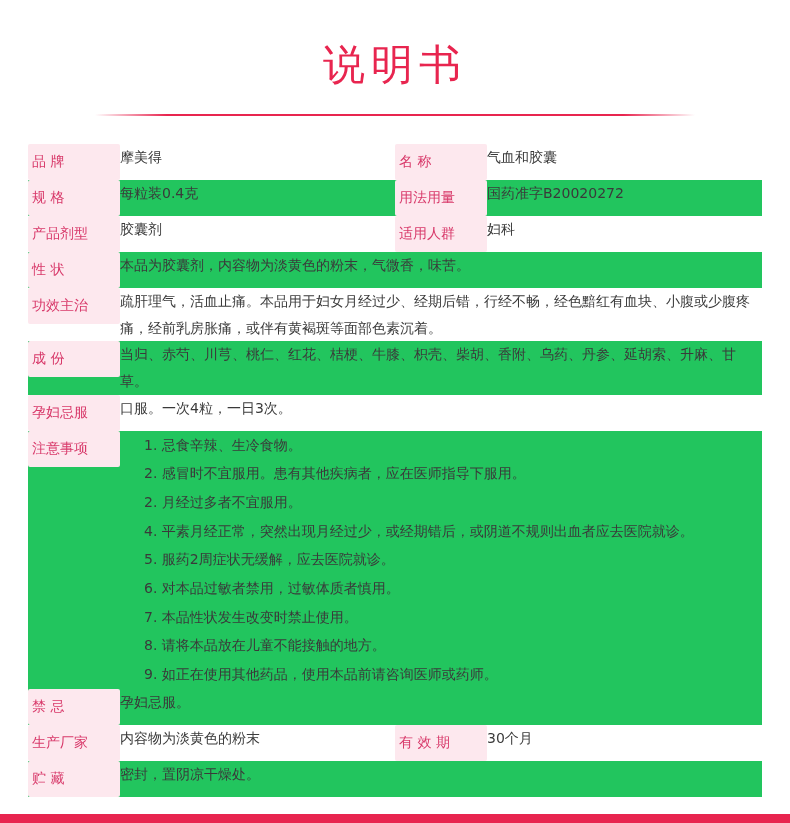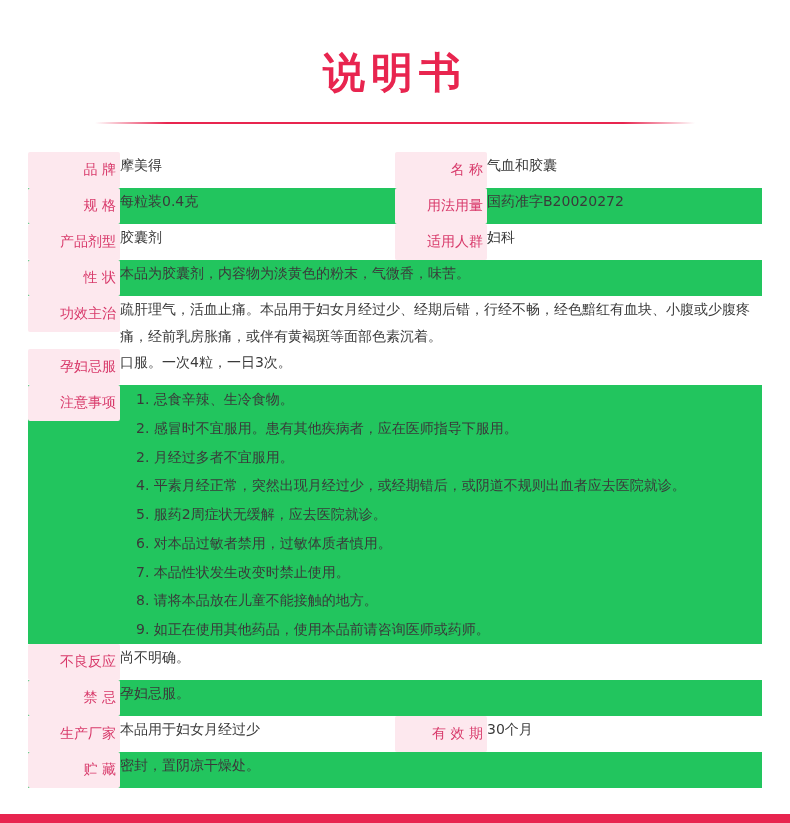--- a/index.html
+++ b/index.html
@@ -22,25 +22,25 @@
     padding: 0;
     position: relative;
   }
   .title-block {
     text-align: center;
     padding-top: 38px;
   }
   .doc-title {
     font-family: "DejaVu Serif", "Liberation Serif", serif;
     font-size: 42px;
-    font-weight: bold;
+    font-weight: normal;
     color: #e8254f;
     letter-spacing: 6px;
     line-height: 1.1;
-    margin: 12px;
+    margin: 4px;
   }
   .title-rule {
     width: 600px;
     height: 2px;
     margin: 26px auto 0 auto;
     background: linear-gradient(to right, rgba(232,37,79,0), #e8254f 12%, #e8254f 88%, rgba(232,37,79,0));
   }
   .table-wrap {
     margin: 28px 28px 0 28px;
     width: 734px;
@@ -55,21 +55,21 @@
   }
   table.spec td {
     vertical-align: top;
     padding: 0;
     border: none;
   }
   .lbl {
     background: #fde8ee;
     color: #d8396a;
     font-size: 14px;
-    text-align: right;
+    text-align: left;
     padding: 9px 4px;
     white-space: nowrap;
     border-radius: 2px;
   }
   .lbl-cell {
     width: 92px;
     padding: 5px 0 5px 6px;
   }
   .val {
     font-size: 14px;
@@ -82,21 +82,21 @@
   }
   .notice-list {
     margin: 0;
     padding: 0;
     list-style: none;
   }
   .notice-list li {
     font-size: 14px;
     line-height: 2.05;
     color: #3a3a3a;
-    padding-left: 16px;
+    padding-left: 24px;
     text-indent: -0px;
   }
   .bottom-bar {
     position: absolute;
     left: 0;
     bottom: 0;
     width: 790px;
     height: 9px;
     background: #e8254f;
   }
@@ -158,20 +158,26 @@
         <td class="val" colspan="3">本品为胶囊剂，内容物为淡黄色的粉末，气微香，味苦。</td>
       </tr>
 
       <tr>
         <td class="lbl-cell">
           <div class="lbl">功效主治</div>
         </td>
         <td class="val" colspan="3">疏肝理气，活血止痛。本品用于妇女月经过少、经期后错，行经不畅，经色黯红有血块、小腹或少腹疼痛，经前乳房胀痛，或伴有黄褐斑等面部色素沉着。</td>
       </tr>
 
+      <tr class="zebra">
+        <td class="lbl-cell">
+          <div class="lbl">成    份</div>
+        </td>
+        <td class="val" colspan="3">当归、赤芍、川芎、桃仁、红花、桔梗、牛膝、枳壳、柴胡、香附、乌药、丹参、延胡索、升麻、甘草。</td>
+      </tr>
 
       <tr>
         <td class="lbl-cell">
           <div class="lbl">孕妇忌服</div>
         </td>
         <td class="val" colspan="3">口服。一次4粒，一日3次。</td>
       </tr>
 
       <tr class="zebra">
         <td class="lbl-cell">
@@ -185,39 +191,33 @@
             <li>4. 平素月经正常，突然出现月经过少，或经期错后，或阴道不规则出血者应去医院就诊。</li>
             <li>5. 服药2周症状无缓解，应去医院就诊。</li>
             <li>6. 对本品过敏者禁用，过敏体质者慎用。</li>
             <li>7. 本品性状发生改变时禁止使用。</li>
             <li>8. 请将本品放在儿童不能接触的地方。</li>
             <li>9. 如正在使用其他药品，使用本品前请咨询医师或药师。</li>
           </ul>
         </td>
       </tr>
 
-      <tr>
-        <td class="lbl-cell">
-          <div class="lbl">不良反应</div>
-        </td>
-        <td class="val" colspan="3">尚不明确。</td>
-      </tr>
 
       <tr class="zebra">
         <td class="lbl-cell">
           <div class="lbl">禁    忌</div>
         </td>
         <td class="val" colspan="3">孕妇忌服。</td>
       </tr>
 
       <tr class="row-split">
         <td class="lbl-cell">
           <div class="lbl">生产厂家</div>
         </td>
-        <td class="val">本品用于妇女月经过少</td>
+        <td class="val">内容物为淡黄色的粉末</td>
         <td class="lbl-cell">
           <div class="lbl">有 效 期</div>
         </td>
         <td class="val">30个月</td>
       </tr>
 
       <tr class="zebra">
         <td class="lbl-cell">
           <div class="lbl">贮    藏</div>
         </td>

